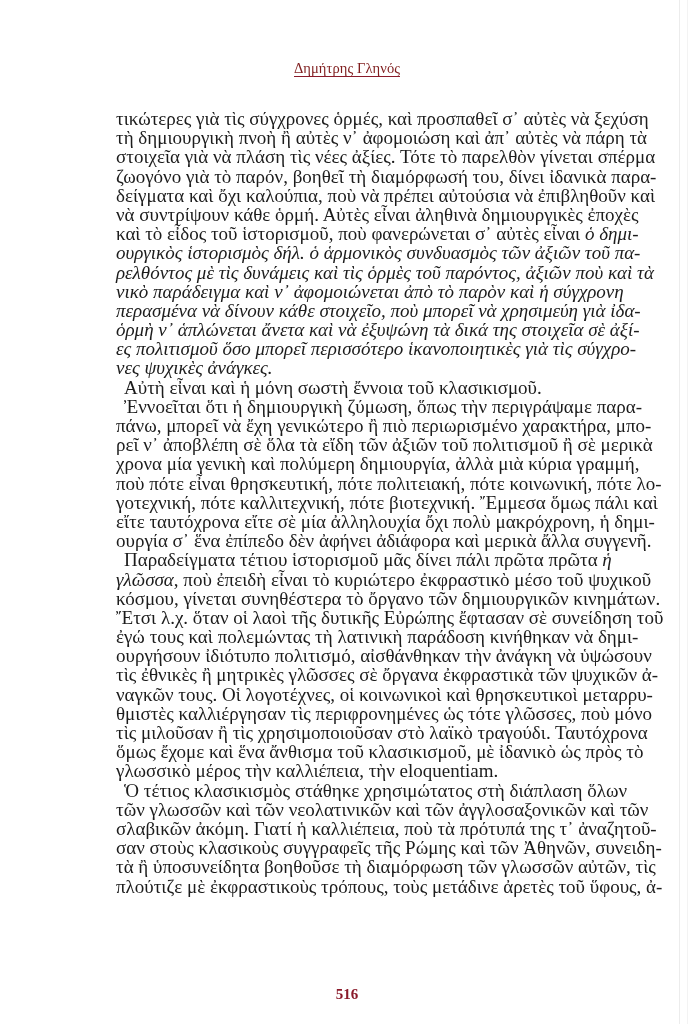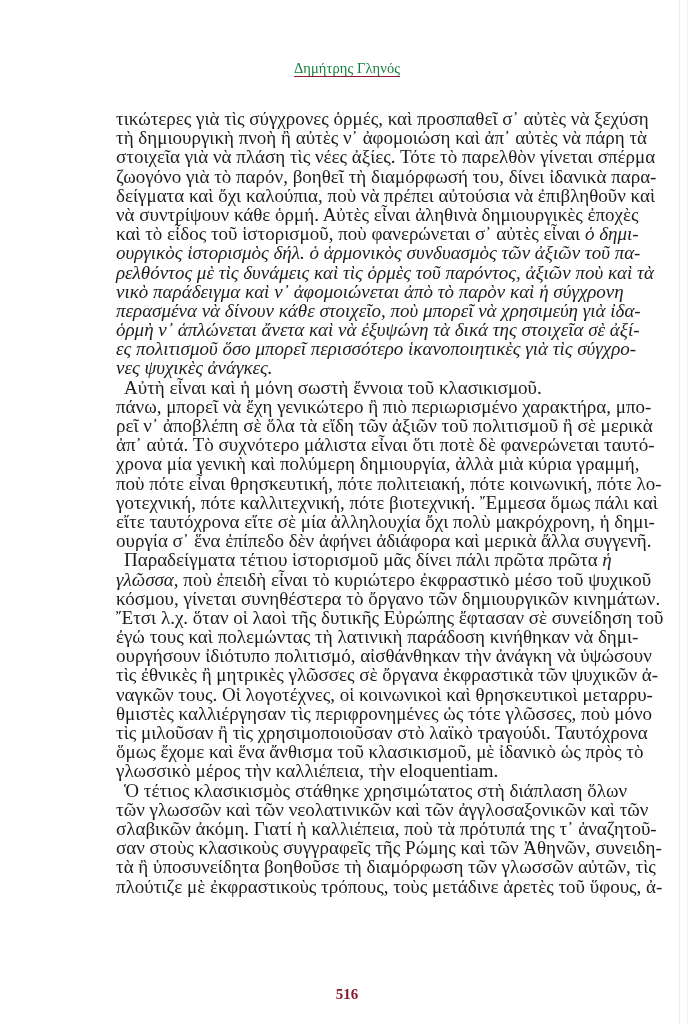--- a/index.html
+++ b/index.html
@@ -4,21 +4,21 @@
 <style>
   html, body { margin:0; padding:0; }
   body {
     width:694px; height:1024px; background:#ffffff; position:relative; overflow:hidden;
     font-family:"Liberation Serif","DejaVu Serif",serif; color:#1c1c1c;
   }
   .page-edge { position:absolute; top:0; right:14px; width:1px; height:1024px; background:#ececec; }
   .page-edge2 { position:absolute; top:0; right:6px; width:1px; height:1024px; background:#f3f3f3; }
   .header {
     position:absolute; top:60px; left:0; width:694px; text-align:center;
-    font-size:14.5px; color:#15803d; letter-spacing:0.1px;
+    font-size:14.5px; color:#7f1d1d; letter-spacing:0.1px;
   }
   .header span { border-bottom:1.5px solid #8a1a2a; padding-bottom:0px; }
   .body-text {
     position:absolute; top:101px; left:116px; width:470px;
     font-size:19px; line-height:19.2px;margin-top:8px;
   }
   .line { white-space:nowrap; display:block; text-align:justify; text-align-last:justify; height:19.2px; }
   .line.last { text-align-last:left; }
   .line.indent { padding-left:8px; }
   .line .it { font-style:italic; }
@@ -46,23 +46,23 @@
     <div class="line"><span>νὰ συντρίψουν κάθε ὁρμή. Αὐτὲς εἶναι ἀληθινὰ δημιουργικὲς ἐποχὲς</span></div>
     <div class="line"><span>καὶ τὸ εἶδος τοῦ ἱστορισμοῦ, ποὺ φανερώνεται σ᾽ αὐτὲς εἶναι </span><span class="it">ὁ δημι-</span></div>
     <div class="line"><span class="it">ουργικὸς ἱστορισμὸς δήλ. ὁ ἁρμονικὸς συνδυασμὸς τῶν ἀξιῶν τοῦ πα-</span></div>
     <div class="line"><span class="it">ρελθόντος μὲ τὶς δυνάμεις καὶ τὶς ὁρμὲς τοῦ παρόντος, ἀξιῶν ποὺ καὶ τὰ</span></div>
     <div class="line"><span class="it">νικὸ παράδειγμα καὶ ν᾽ ἀφομοιώνεται ἀπὸ τὸ παρὸν καὶ ἡ σύγχρονη</span></div>
     <div class="line"><span class="it">περασμένα νὰ δίνουν κάθε στοιχεῖο, ποὺ μπορεῖ νὰ χρησιμεύη γιὰ ἰδα-</span></div>
     <div class="line"><span class="it">ὁρμὴ ν᾽ ἁπλώνεται ἄνετα καὶ νὰ ἐξυψώνη τὰ δικά της στοιχεῖα σὲ ἀξί-</span></div>
     <div class="line"><span class="it">ες πολιτισμοῦ ὅσο μπορεῖ περισσότερο ἱκανοποιητικὲς γιὰ τὶς σύγχρο-</span></div>
     <div class="line last"><span class="it">νες ψυχικὲς ἀνάγκες.</span></div>
     <div class="line last indent"><span>Αὐτὴ εἶναι καὶ ἡ μόνη σωστὴ ἔννοια τοῦ κλασικισμοῦ.</span></div>
+    <div class="line indent"><span>Ἐννοεῖται ὅτι ἡ δημιουργικὴ ζύμωση, ὅπως τὴν περιγράψαμε παρα-</span></div>
     <div class="line"><span>πάνω, μπορεῖ νὰ ἔχη γενικώτερο ἢ πιὸ περιωρισμένο χαρακτήρα, μπο-</span></div>
     <div class="line"><span>ρεῖ ν᾽ ἀποβλέπη σὲ ὅλα τὰ εἴδη τῶν ἀξιῶν τοῦ πολιτισμοῦ ἢ σὲ μερικὰ</span></div>
-    <div class="line"><span>ἀπ᾽ αὐτά. Τὸ συχνότερο μάλιστα εἶναι ὅτι ποτὲ δὲ φανερώνεται ταυτό-</span></div>
     <div class="line"><span>χρονα μία γενικὴ καὶ πολύμερη δημιουργία, ἀλλὰ μιὰ κύρια γραμμή,</span></div>
     <div class="line"><span>ποὺ πότε εἶναι θρησκευτική, πότε πολιτειακή, πότε κοινωνική, πότε λο-</span></div>
     <div class="line"><span>γοτεχνική, πότε καλλιτεχνική, πότε βιοτεχνική. Ἔμμεσα ὅμως πάλι καὶ</span></div>
     <div class="line"><span>εἴτε ταυτόχρονα εἴτε σὲ μία ἀλληλουχία ὄχι πολὺ μακρόχρονη, ἡ δημι-</span></div>
     <div class="line last"><span>ουργία σ᾽ ἕνα ἐπίπεδο δὲν ἀφήνει ἀδιάφορα καὶ μερικὰ ἄλλα συγγενῆ.</span></div>
     <div class="line indent"><span>Παραδείγματα τέτιου ἱστορισμοῦ μᾶς δίνει πάλι πρῶτα πρῶτα </span><span class="it">ἡ</span></div>
     <div class="line"><span class="it">γλῶσσα</span><span>, ποὺ ἐπειδὴ εἶναι τὸ κυριώτερο ἐκφραστικὸ μέσο τοῦ ψυχικοῦ</span></div>
     <div class="line"><span>κόσμου, γίνεται συνηθέστερα τὸ ὄργανο τῶν δημιουργικῶν κινημάτων.</span></div>
     <div class="line"><span>Ἔτσι λ.χ. ὅταν οἱ λαοὶ τῆς δυτικῆς Εὐρώπης ἔφτασαν σὲ συνείδηση τοῦ</span></div>
     <div class="line"><span>ἐγώ τους καὶ πολεμώντας τὴ λατινικὴ παράδοση κινήθηκαν νὰ δημι-</span></div>

